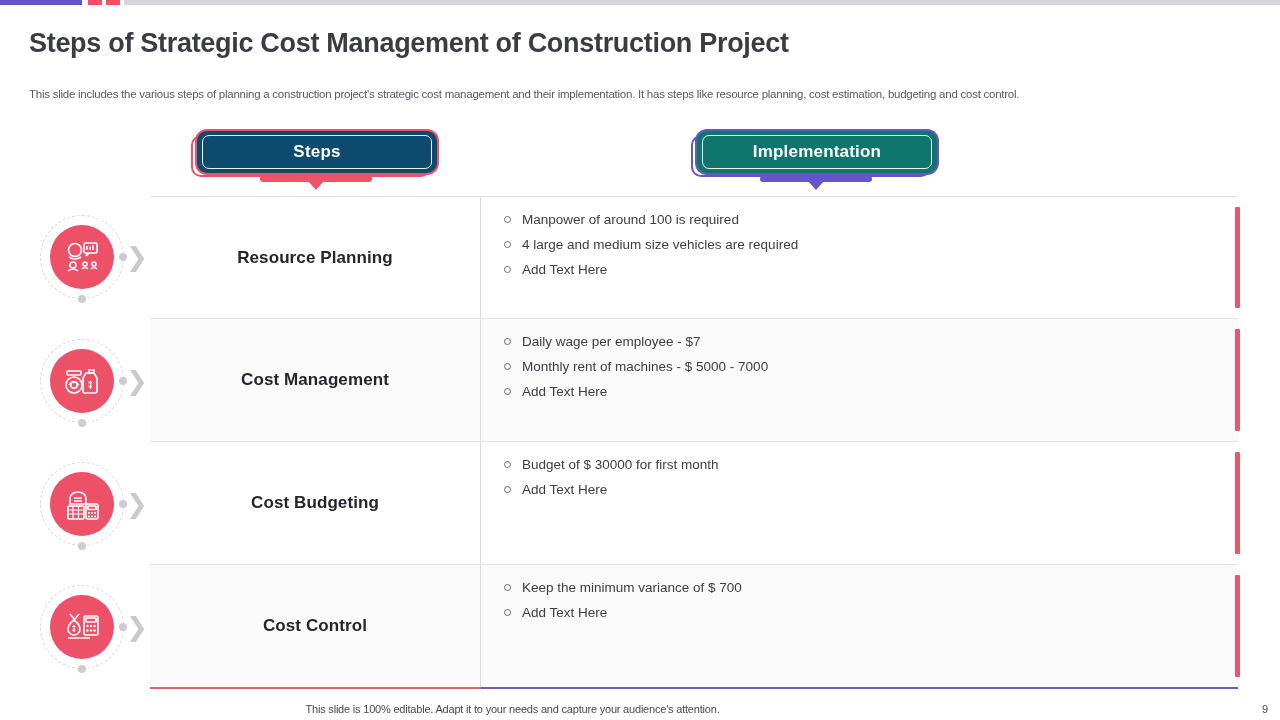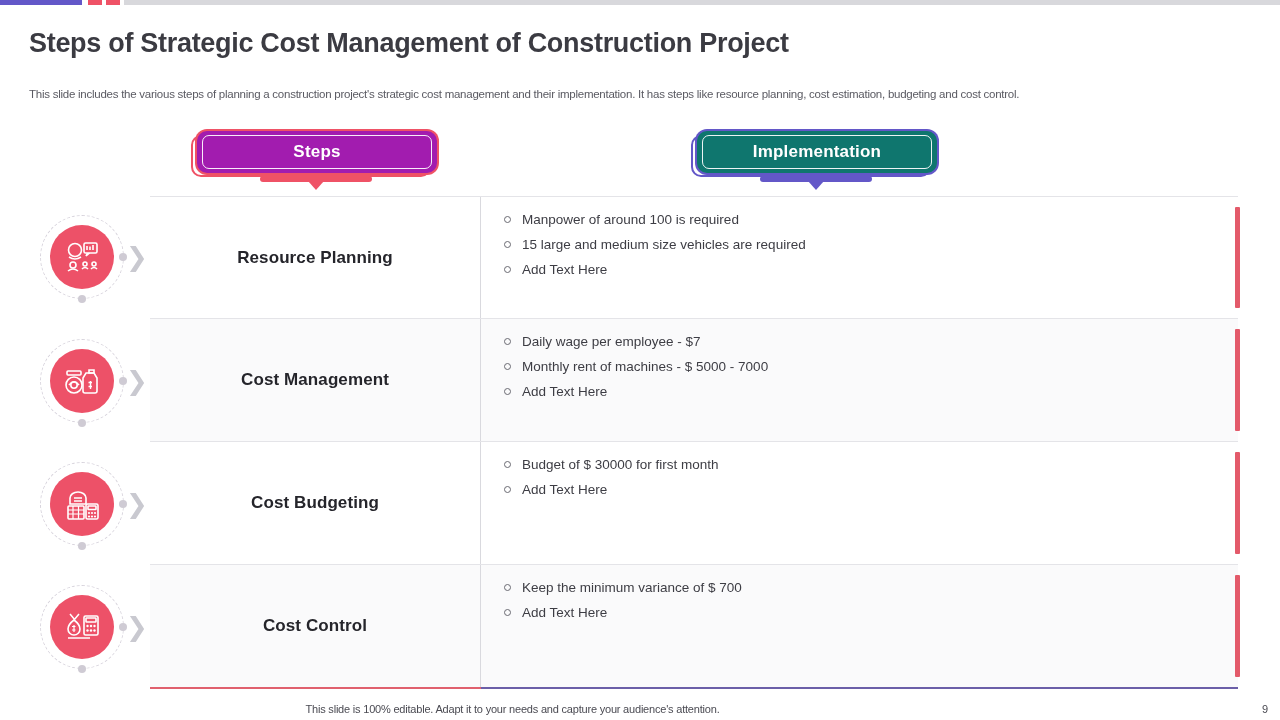--- a/index.html
+++ b/index.html
@@ -43,21 +43,21 @@
     content: ""; position: absolute;
     left: 5px; right: 5px; top: 4px; bottom: 4px;
     border: 1.4px solid rgba(255,255,255,0.92);
     border-radius: 7px; pointer-events: none;
   }
   .pill-label {
     position: relative; z-index: 2;
     font-size: 17px; font-weight: bold; color: #ffffff;
     letter-spacing: 0.2px;
   }
-  .pill-red { background: #a21caf; box-shadow: 0 0 0 2px #ef5266; }
+  .pill-red { background: #0c4a6e; box-shadow: 0 0 0 2px #ef5266; }
   .pill-purple { background: #0f766e; box-shadow: 0 0 0 2px #6357c8; }
 
   .pill-shadow-r { position:absolute; left:-6px; top:4px; width:240px; height:42px;
                    border-radius:10px; border:2px solid #ef5266; background:transparent; }
   .pill-shadow-p { position:absolute; left:-6px; top:4px; width:240px; height:42px;
                    border-radius:10px; border:2px solid #6357c8; background:transparent; }
 
   .pointer { position: absolute; width: 112px; height: 6px; border-radius: 3px; }
   .pointer-red { background: #ef5266; }
   .pointer-purple { background: #6357c8; }
@@ -246,21 +246,21 @@
 
   <div class="table">
 
     <div class="row">
       <div class="col-step">
         <span class="step-label">Resource Planning</span>
       </div>
       <div class="col-impl">
         <ul class="bullets">
           <li><span class="marker"></span><span>Manpower of around 100 is required</span></li>
-          <li><span class="marker"></span><span>15 large and medium size vehicles are required</span></li>
+          <li><span class="marker"></span><span>4 large and medium size vehicles are required</span></li>
           <li><span class="marker"></span><span>Add Text Here</span></li>
         </ul>
       </div>
       <div class="accent-bar"></div>
     </div>
 
     <div class="row alt">
       <div class="col-step">
         <span class="step-label">Cost Management</span>
       </div>

